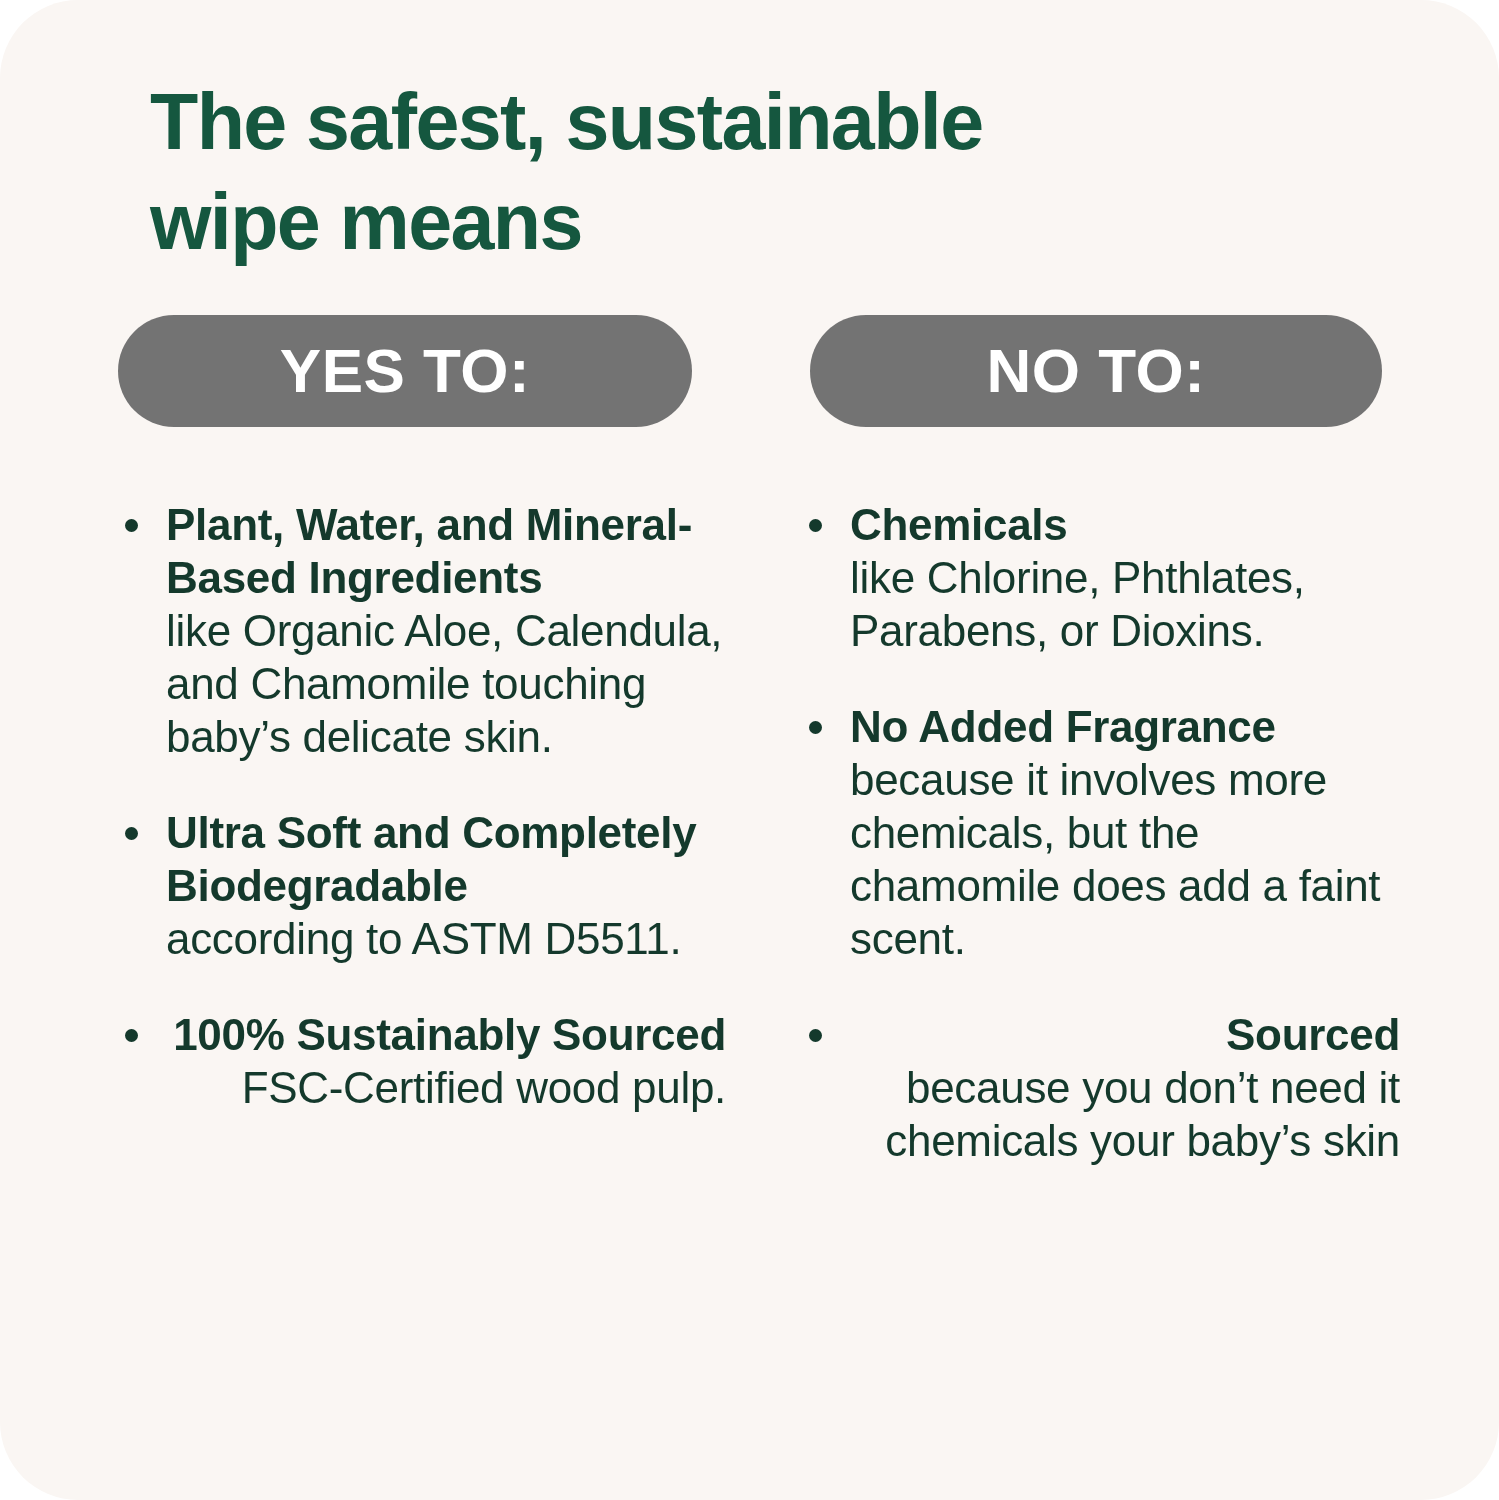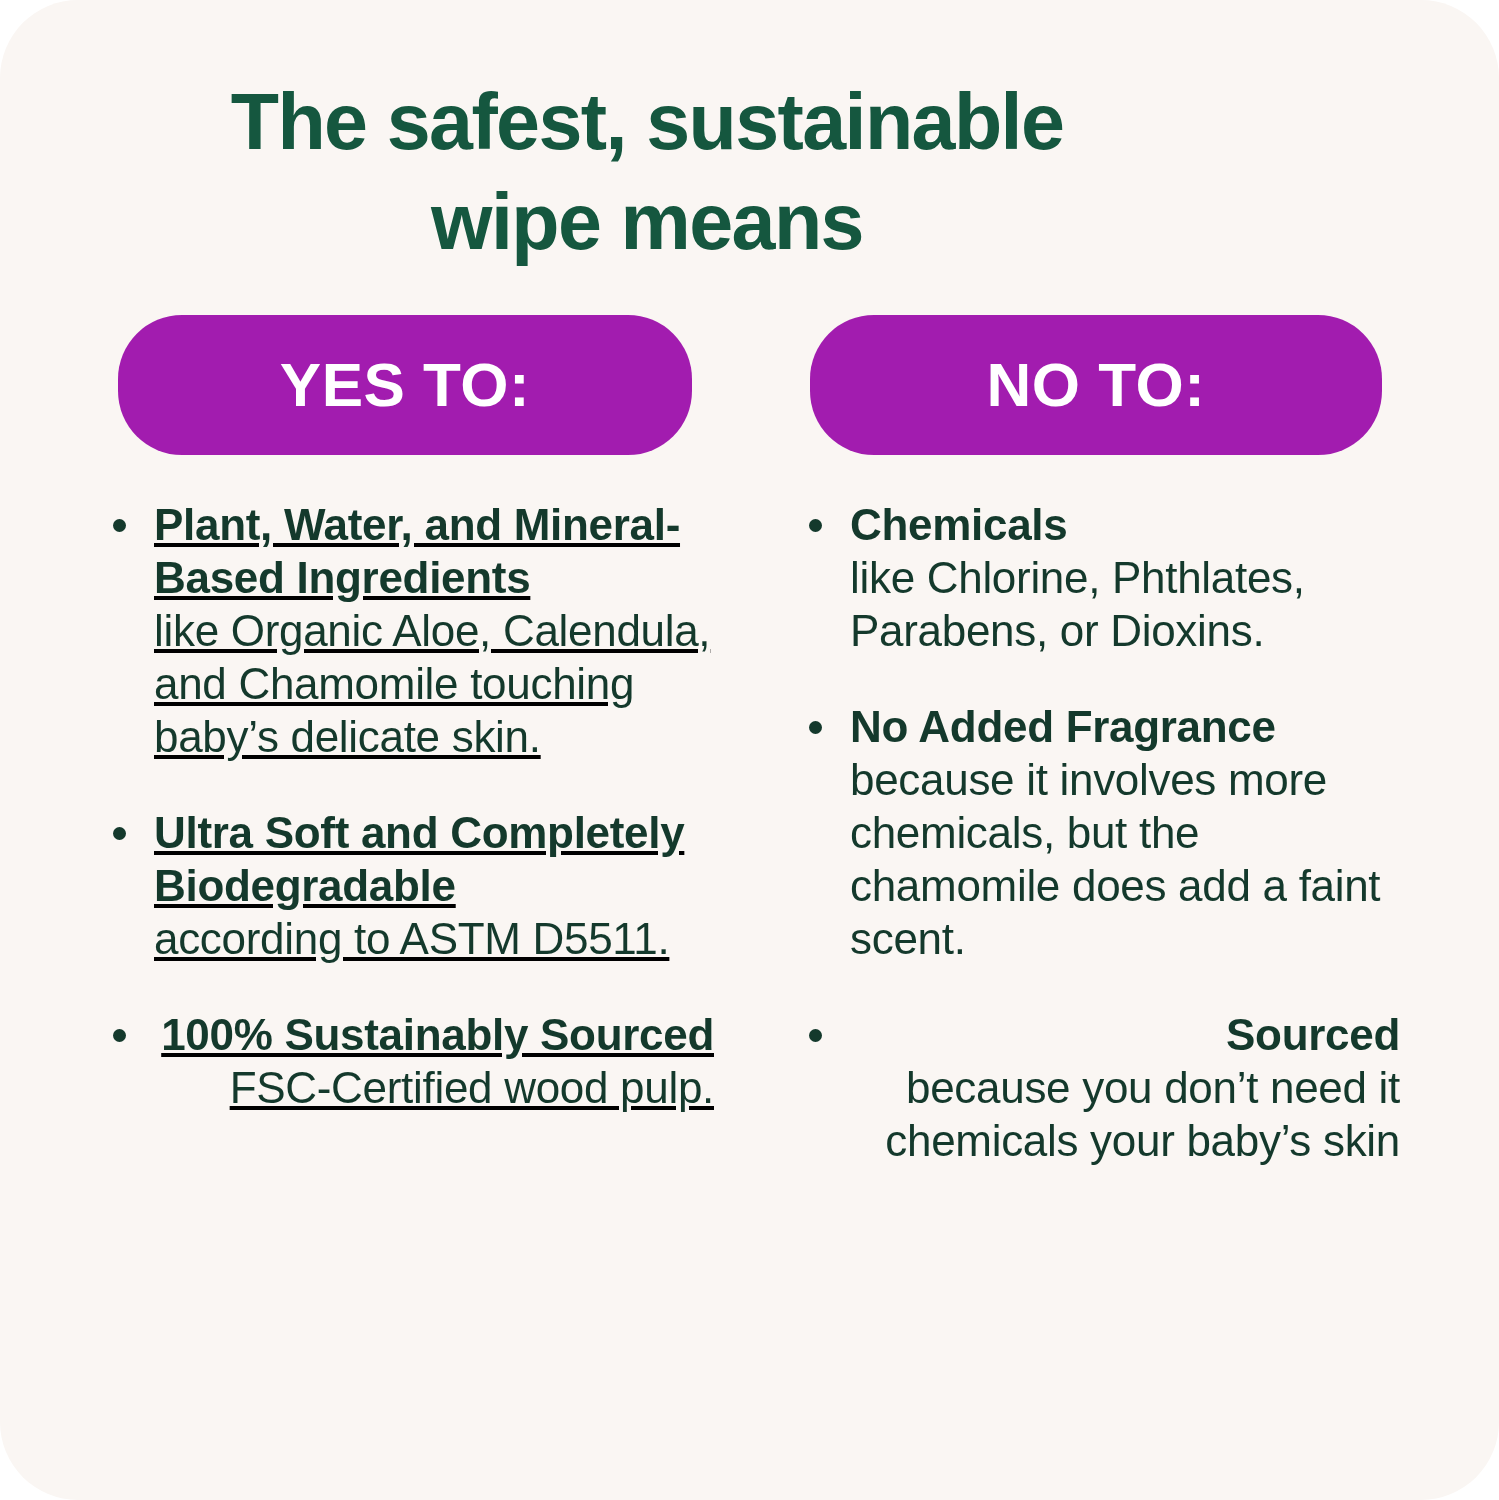--- a/index.html
+++ b/index.html
@@ -23,56 +23,55 @@
     box-sizing: border-box;
     overflow: hidden;
   }
 
   
   #heading {
     position: absolute;
     left: 0;
     top: 72px;
     width: 1294px;
-    text-align: center;
     color: #15573f;
     font-size: 79px;
     font-weight: 700;
     line-height: 1.26;
     letter-spacing: -1.6px;
     padding: 0 150px;
     box-sizing: border-box;
   }
   #heading .ln { display: block; }
 
   
   .pill {
     position: absolute;
     top: 315px;
-    height: 140px;
-    background: #a21caf;
+    height: 112px;
+    background: #737373;
     border-radius: 64px;
     color: #ffffff;
     font-size: 62px;
     font-weight: 700;
     letter-spacing: 0.5px;
     display: flex;
     align-items: center;
     justify-content: center;
     line-height: 1;
   }
   #pill-yes { left: 118px;  width: 574px; }
   #pill-no  { left: 810px;  width: 572px; }
 
   
   .column {
     position: absolute;
     top: 498px;
   }
-  #col-left  { left: 104px; width: 610px; text-decoration: underline; }
+  #col-left  { left: 116px; width: 610px; }
   #col-right { left: 800px; width: 600px; }
 
   .bullet-item {
     position: relative;
     padding-left: 50px;
     margin-bottom: 43px;
     color: #14392c;
     font-size: 44px;
     line-height: 1.205;
     letter-spacing: -0.3px;

